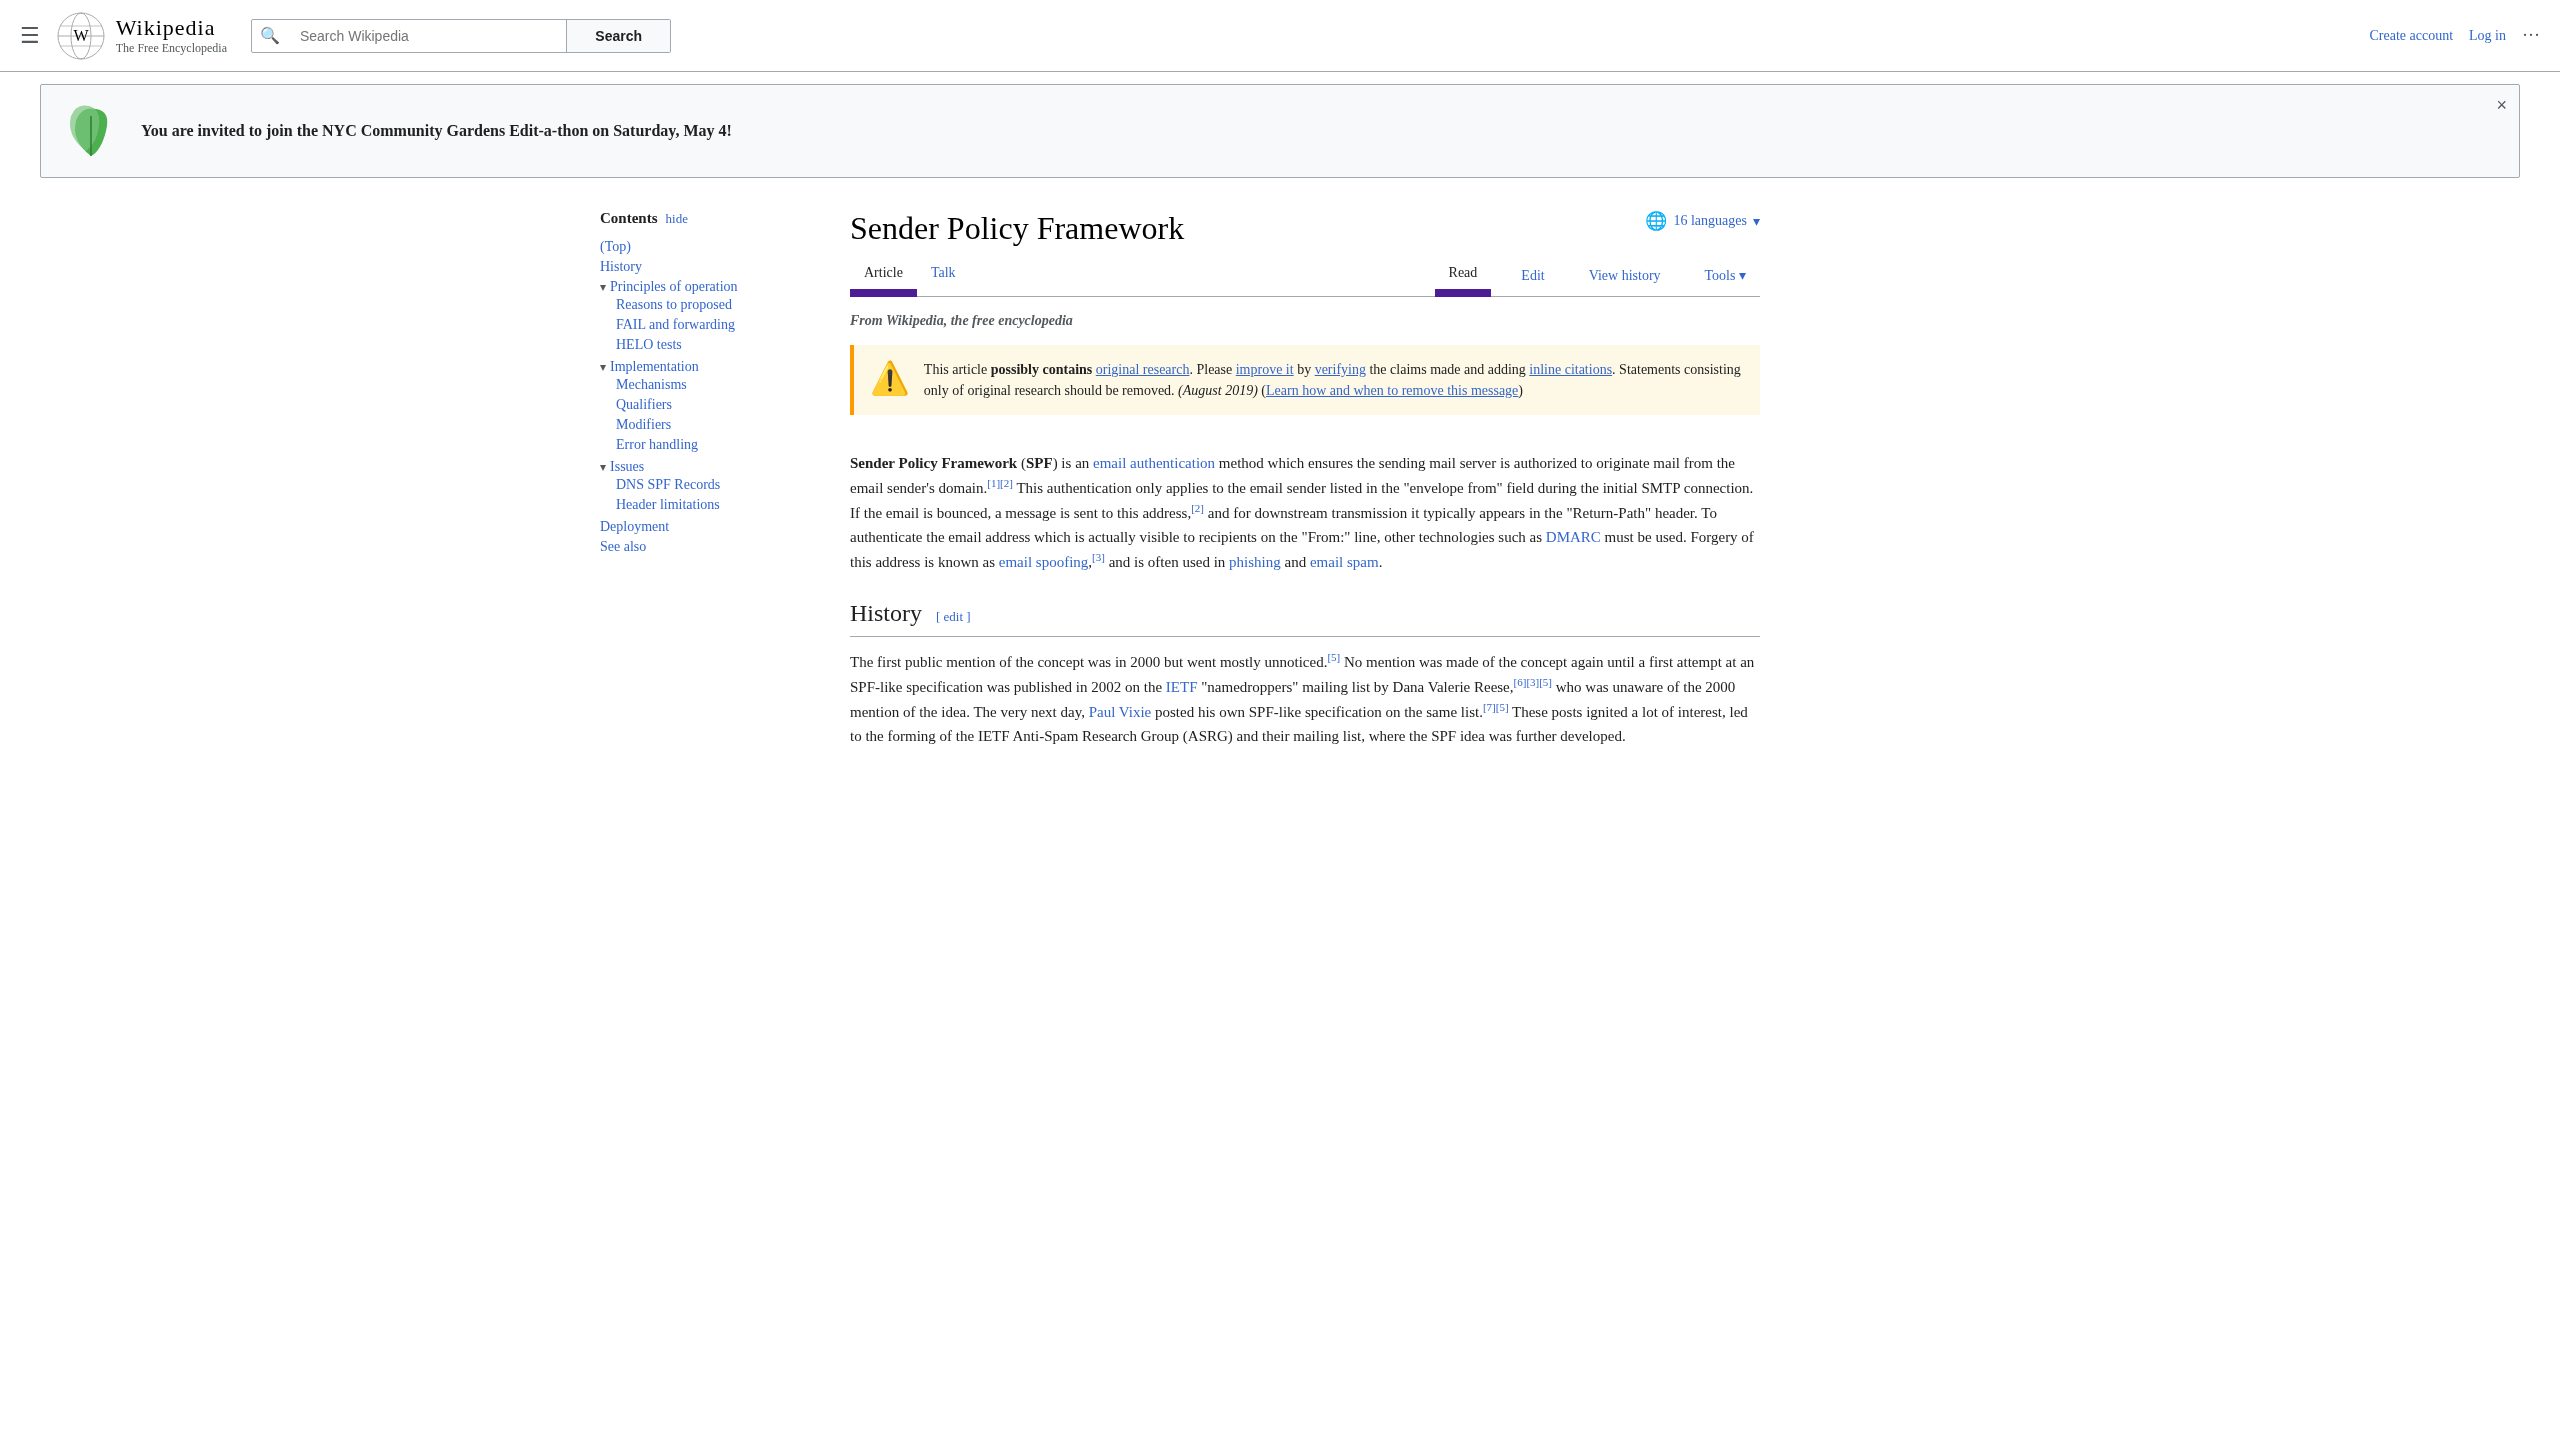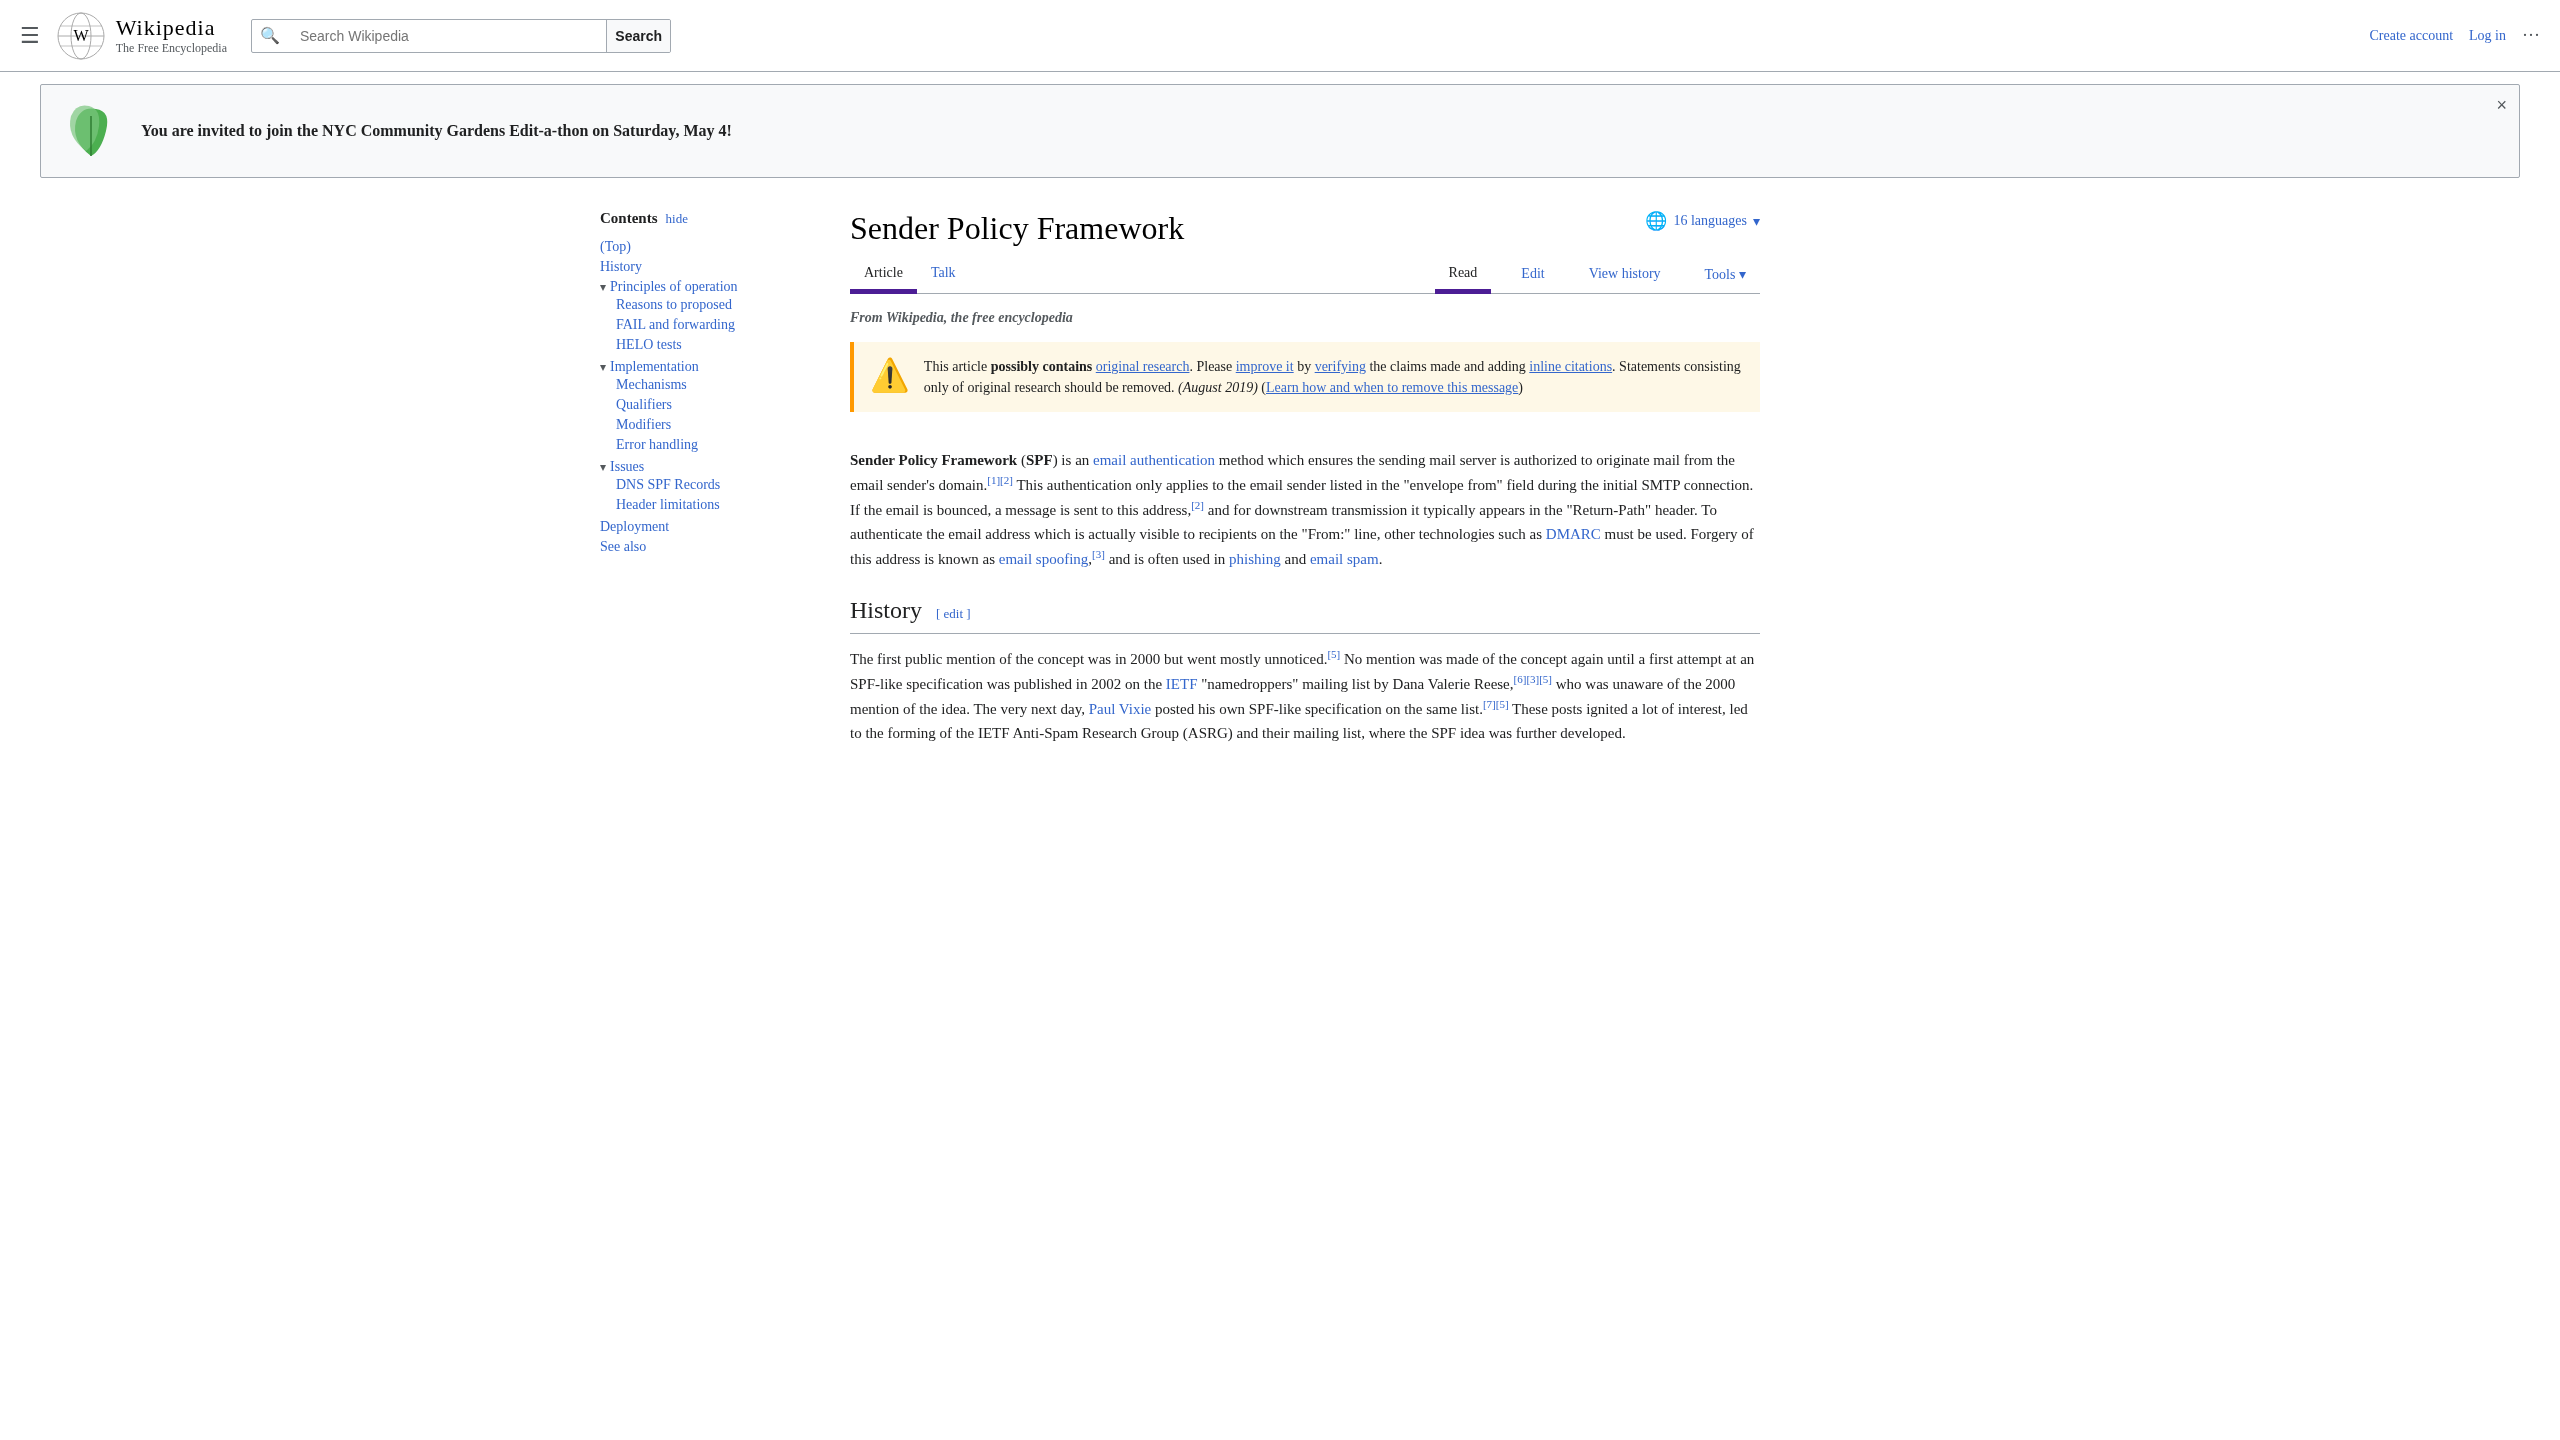--- a/index.html
+++ b/index.html
@@ -60,21 +60,21 @@
       padding: 8px 12px;
       border: none;
       outline: none;
       font-size: 14px;
       color: #202122;
     }
     .search-btn {
       background: #f8f9fa;
       border: none;
       border-left: 1px solid #a2a9b1;
-      padding: 8px 8px;
+      padding: 8px 28px;
       cursor: pointer;
       font-size: 14px;
       font-weight: bold;
       color: #202122;
     }
     .header-actions {
       display: flex;
       align-items: center;
       gap: 16px;
       font-size: 14px;
@@ -223,21 +223,21 @@
       padding: 8px 14px;
       font-size: 14px;
       color: #3366cc;
       text-decoration: none;
       cursor: pointer;
       border-bottom: 3px solid transparent;
       margin-bottom: -1px;
     }
     .tab.active {
       color: #202122;
-      border-bottom: 5px solid #4c1d95;
+      border-bottom: 8px solid #4c1d95;
       font-weight: normal;
     }
 
     .from-text {
       font-size: 14px;
       color: #54595d;
       margin-bottom: 16px;
       font-style: italic;
       font-weight: bold;
     }

